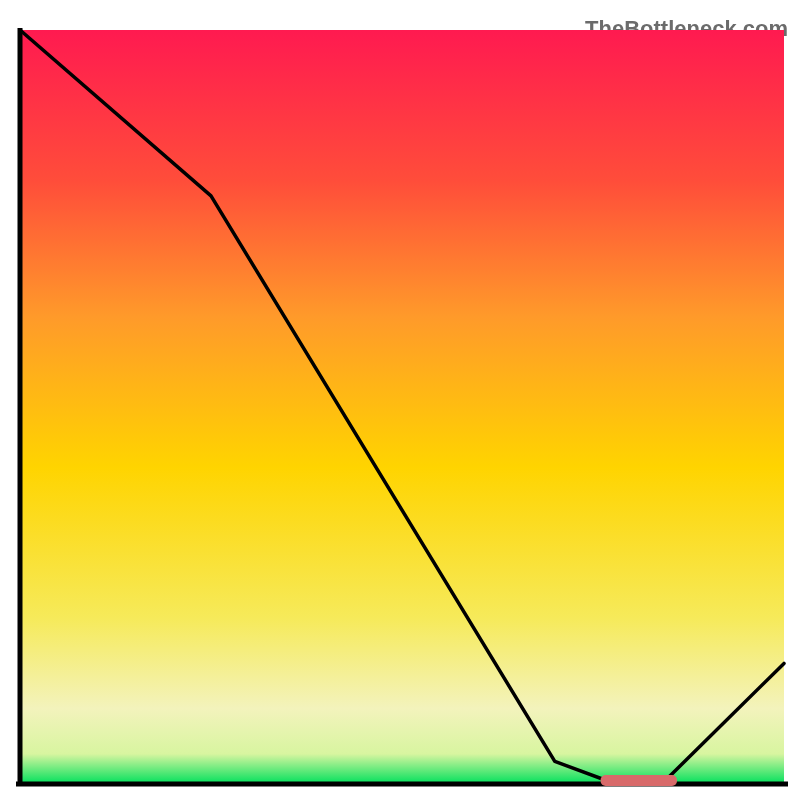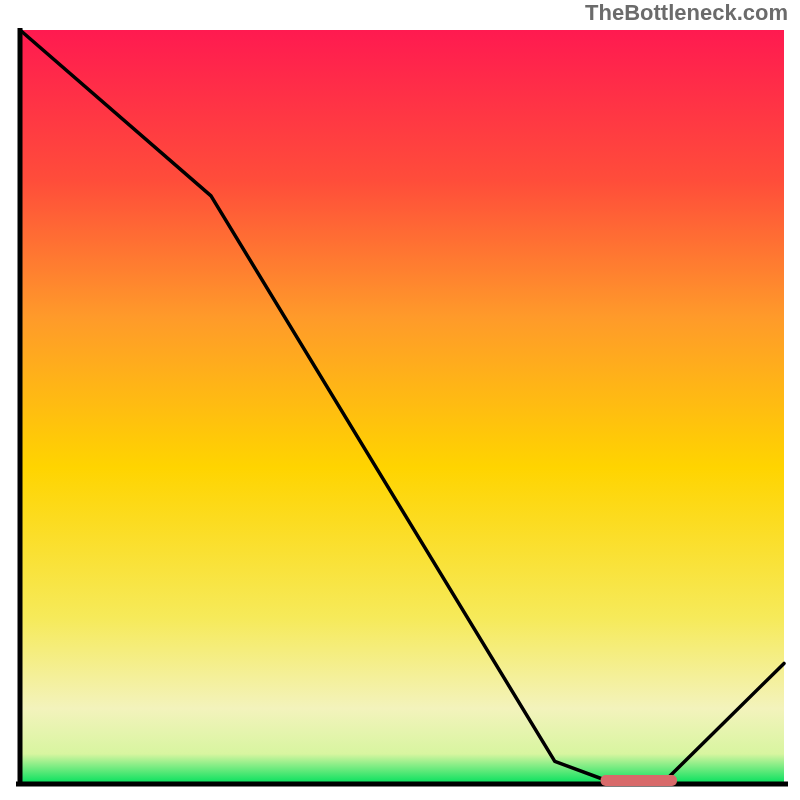--- a/index.html
+++ b/index.html
@@ -1,17 +1,17 @@
 <!DOCTYPE html>
 <html><head>
 <meta charset="utf-8">
 <style>
   html,body{margin:0;padding:0;width:800px;height:800px;background:#fff;font-family:Arial,Helvetica,sans-serif;overflow:hidden}
   .wrap{position:relative;width:800px;height:800px}
-  .attrib{position:absolute;top:0;right:12px;font-size:22px;font-weight:700;color:#6b6b6b;user-select:none}
+  .attrib{position:absolute;top:16px;right:12px;font-size:22px;font-weight:700;color:#6b6b6b;user-select:none}
   .plot{position:absolute;left:12px;top:28px;width:776px;height:764px}
   .plot svg{display:block}
 </style>
 </head>
 <body>
 
 <div class="wrap">
   <div class="attrib">TheBottleneck.com</div>
 
   <div class="plot">

